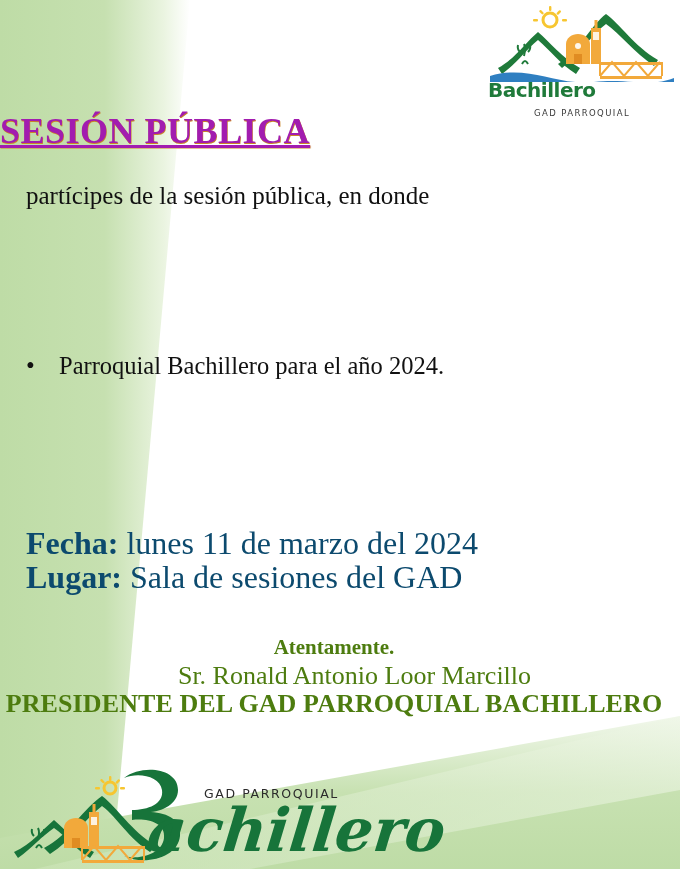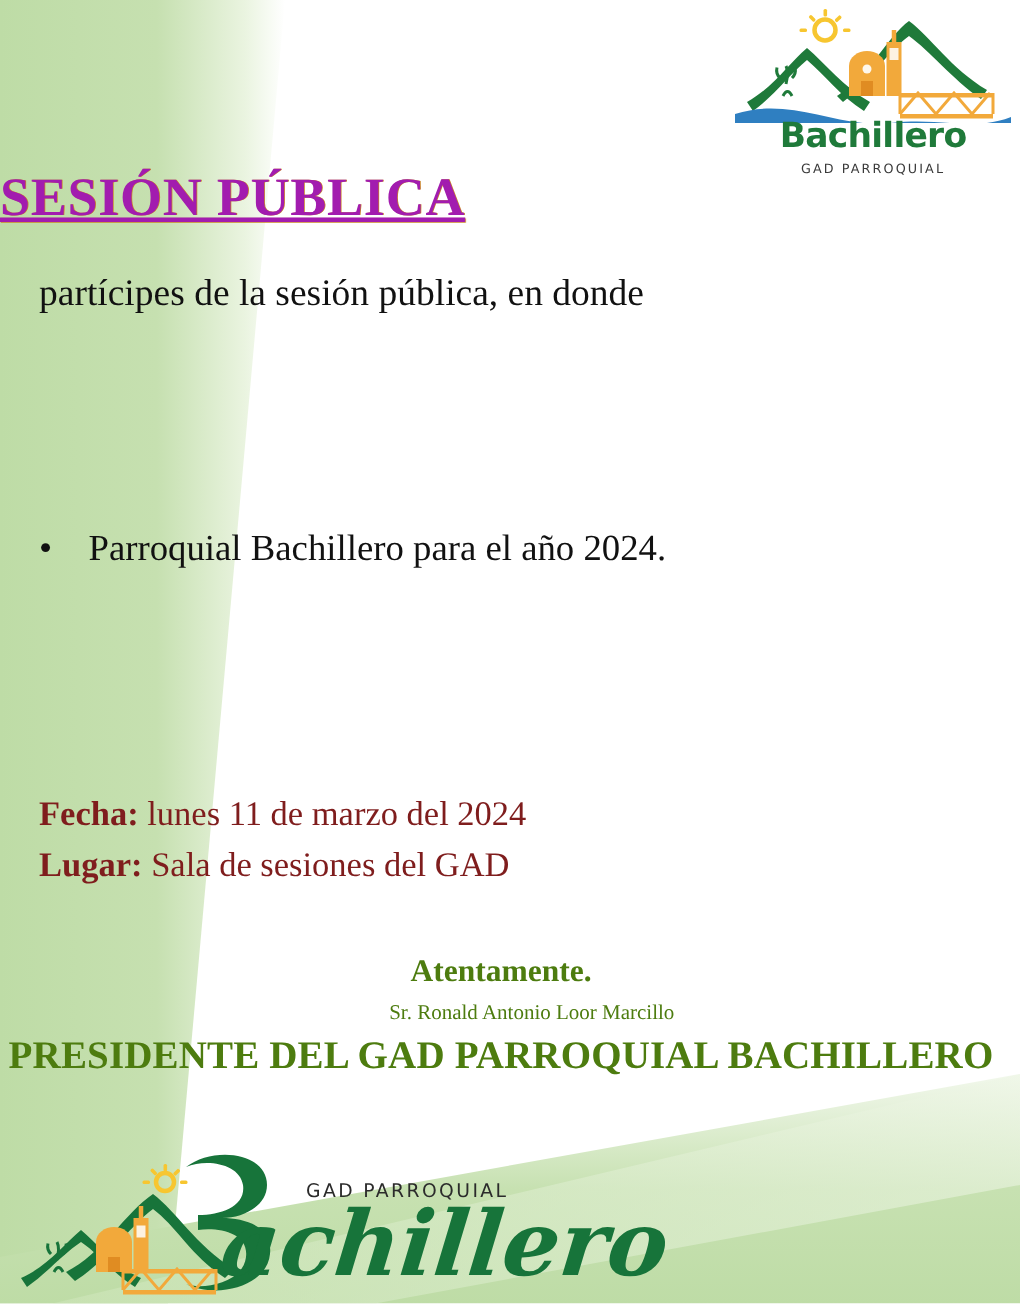--- a/index.html
+++ b/index.html
@@ -14,23 +14,23 @@
   
   #bg { position:absolute; inset:0; z-index:0; }
 
   
   .header-logo {
     position:absolute; top:2px; left:488px;
     width:188px; height:118px; z-index:3;
   }
   .logo-wordmark {
     position:absolute; left:0; top:78px; width:188px;
-    text-align:center;
+    text-align:left;
     font-family:"DejaVu Sans", sans-serif;
-    font-weight:bold; font-size:23px;
+    font-weight:bold; font-size:20px;
     letter-spacing:-0.5px;
     color:#1f7a3a;
     line-height:1;
   }
   .logo-sub {
     position:absolute; left:0; top:106px; width:188px;
     text-align:center;
     font-family:"DejaVu Sans", sans-serif;
     font-size:8.5px; letter-spacing:1.4px;
     color:#3a3a3a;
@@ -70,31 +70,31 @@
   }
   .bullet-text {
     flex:1 1 auto;
     font-size:24.5px; line-height:36px;
     text-align:justify; color:#111;
   }
   .bullet-text > span { display:block; }
 
   .details {
     position:absolute; left:26px; top:528px; width:560px;
-    font-size:23px; line-height:30px; color:#7f1d1d;
+    font-size:32px; line-height:30px; color:#0c4a6e;
   }
   .details .row { margin-bottom:4px; white-space:nowrap; }
   .details b { font-weight:bold; }
 
   .sign {
     position:absolute; left:0; top:634px; width:668px;
     text-align:center; color:#4d7c0f;
   }
   .sign .atent { font-size:21px; font-weight:bold; line-height:27px; }
-  .sign .name  { font-size:14px; line-height:29px;margin-left:41px; }
+  .sign .name  { font-size:26px; line-height:29px;margin-left:41px; }
   .sign .role  { font-size:26px; font-weight:bold; line-height:28px; letter-spacing:0.1px; }
 
   
   .footer-logo {
     position:absolute; left:6px; top:760px;
     width:400px; height:109px; z-index:3;
   }
   .footer-gad {
     position:absolute; left:198px; top:26px;
     font-family:"DejaVu Sans", sans-serif;

